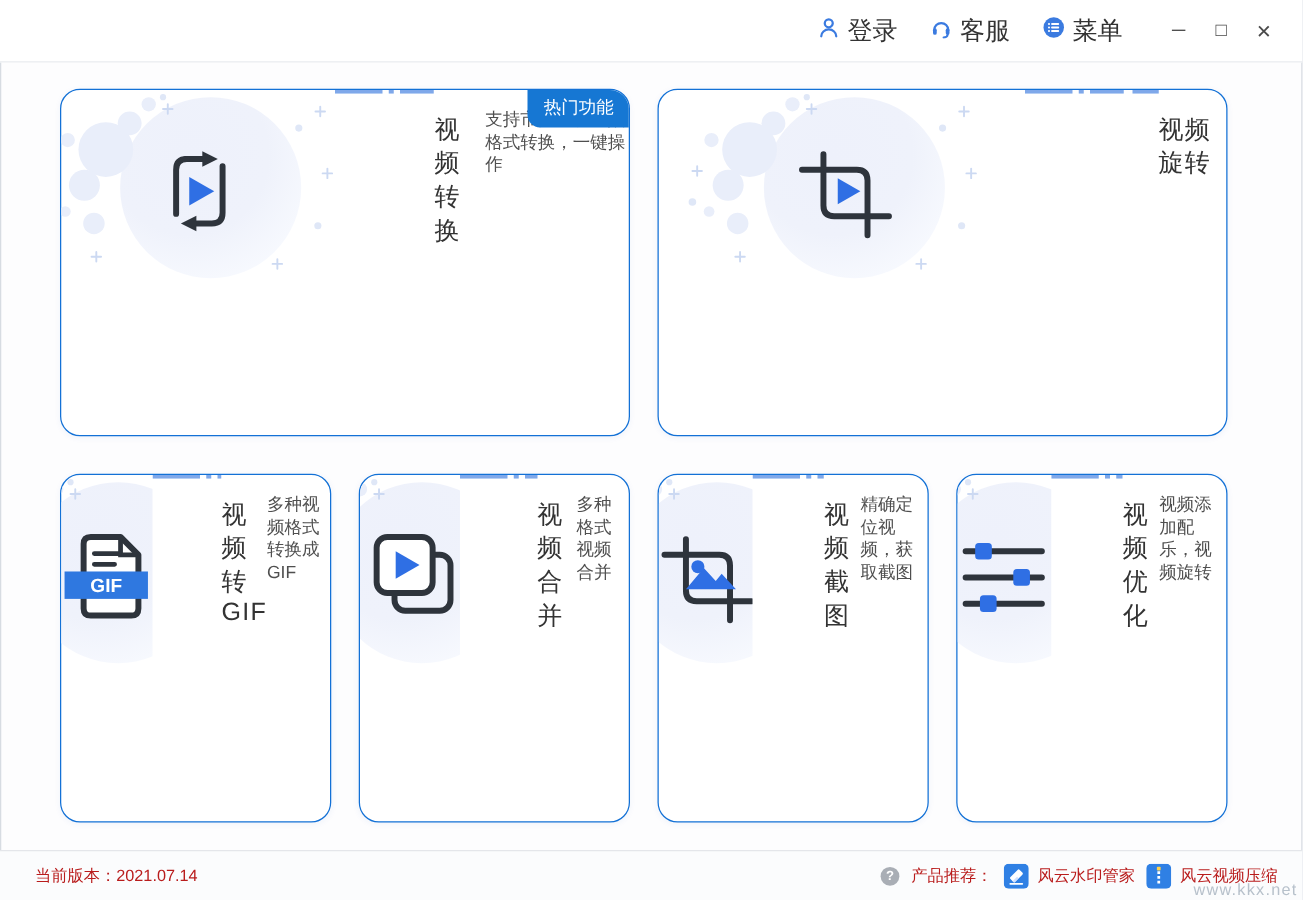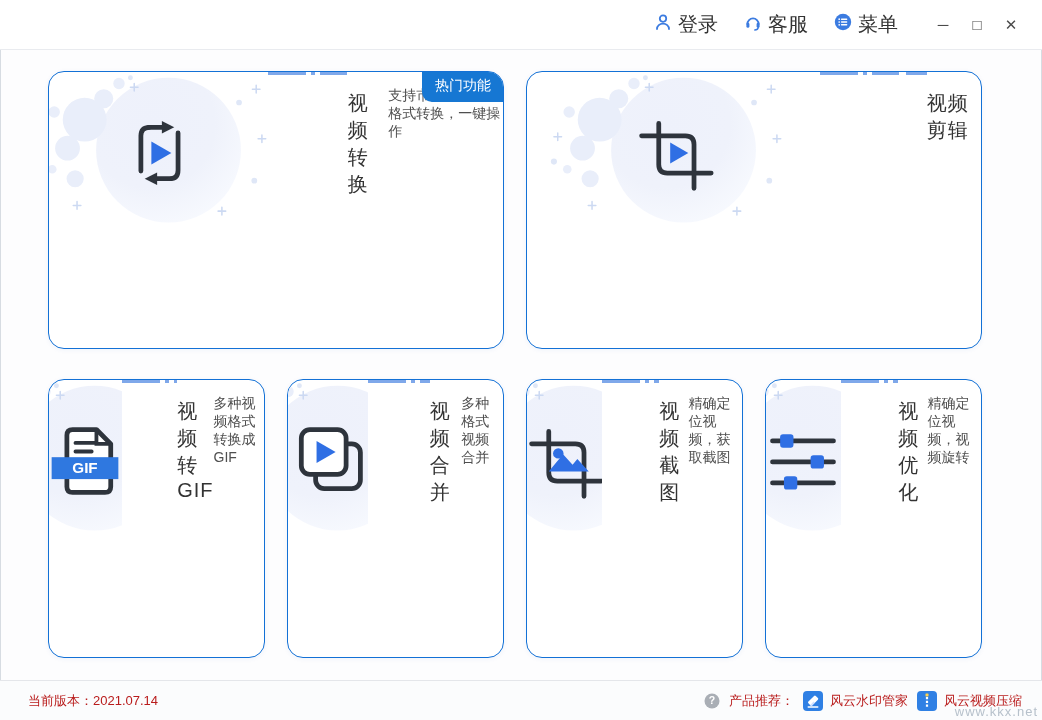--- a/index.html
+++ b/index.html
@@ -213,21 +213,21 @@
             <path d="M106,67 H152 Q161,67 161,76 V122"></path>
             <path d="M124,54 V97 Q124,106 133,106 H179"></path>
           </g>
           <polygon points="136,74 136,96 155,85" fill="#2f6fe4"></polygon>
         </g>
       </svg>
     </div>
     <svg class="dash" width="165" height="3">
       <line x1="0" y1="1.5" x2="165" y2="1.5" stroke="#7fa8ea" stroke-width="3" stroke-dasharray="38 5 4 5 27 7 42 7 30"></line>
     </svg>
-    <div class="card-title">视频剪辑</div>
+    <div class="card-title">视频旋转</div>
   </div>
 
   <div class="card">
     <div class="art">
       <svg width="280" height="162" viewBox="0 0 280 170">
         <circle cx="150" cy="82" r="76" fill="url(#gb)"></circle>
         <g fill="#e9eefa">
           <circle cx="62" cy="50" r="23"></circle>
             <circle cx="44" cy="80" r="13"></circle>
             <circle cx="82" cy="28" r="10"></circle>
@@ -383,21 +383,21 @@
           <rect x="116" y="57" width="14" height="14" rx="3" fill="#2f6fe4"></rect>
           <rect x="148" y="79" width="14" height="14" rx="3" fill="#2f6fe4"></rect>
           <rect x="120" y="101" width="14" height="14" rx="3" fill="#2f6fe4"></rect>
         </g>
       </svg>
     </div>
     <svg class="dash" width="165" height="3">
       <line x1="0" y1="1.5" x2="165" y2="1.5" stroke="#7fa8ea" stroke-width="3" stroke-dasharray="38 5 4 5 27 7 42 7 30"></line>
     </svg>
     <div class="card-title">视频优化</div>
-    <div class="card-sub">精确定位视频，视频旋转</div>
+    <div class="card-sub">视频添加配乐，视频旋转</div>
   </div>
 </div>
 
 <div class="bottombar">
   <span>当前版本：2021.07.14</span>
   <div class="bb-right">
     <span style="display:flex;">
       <svg width="16" height="16" viewBox="0 0 16 16">
         <circle cx="8" cy="8" r="7.5" fill="#a9aeb5"></circle>
         <text x="8" y="11.4" text-anchor="middle" font-size="10.5" font-weight="bold" fill="#ffffff" font-family="Liberation Sans, DejaVu Sans, sans-serif">?</text>

